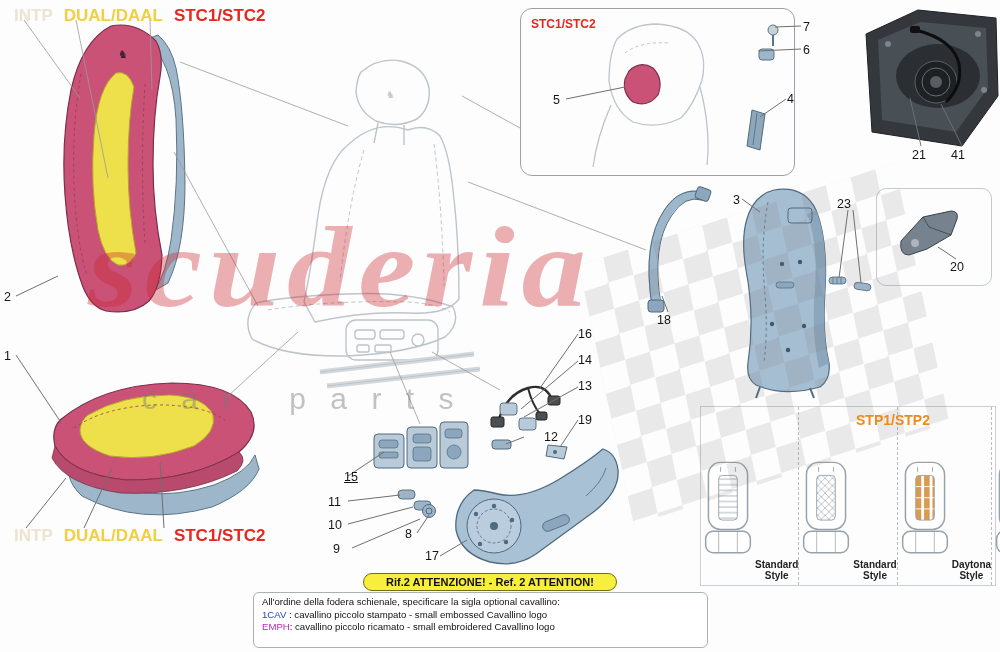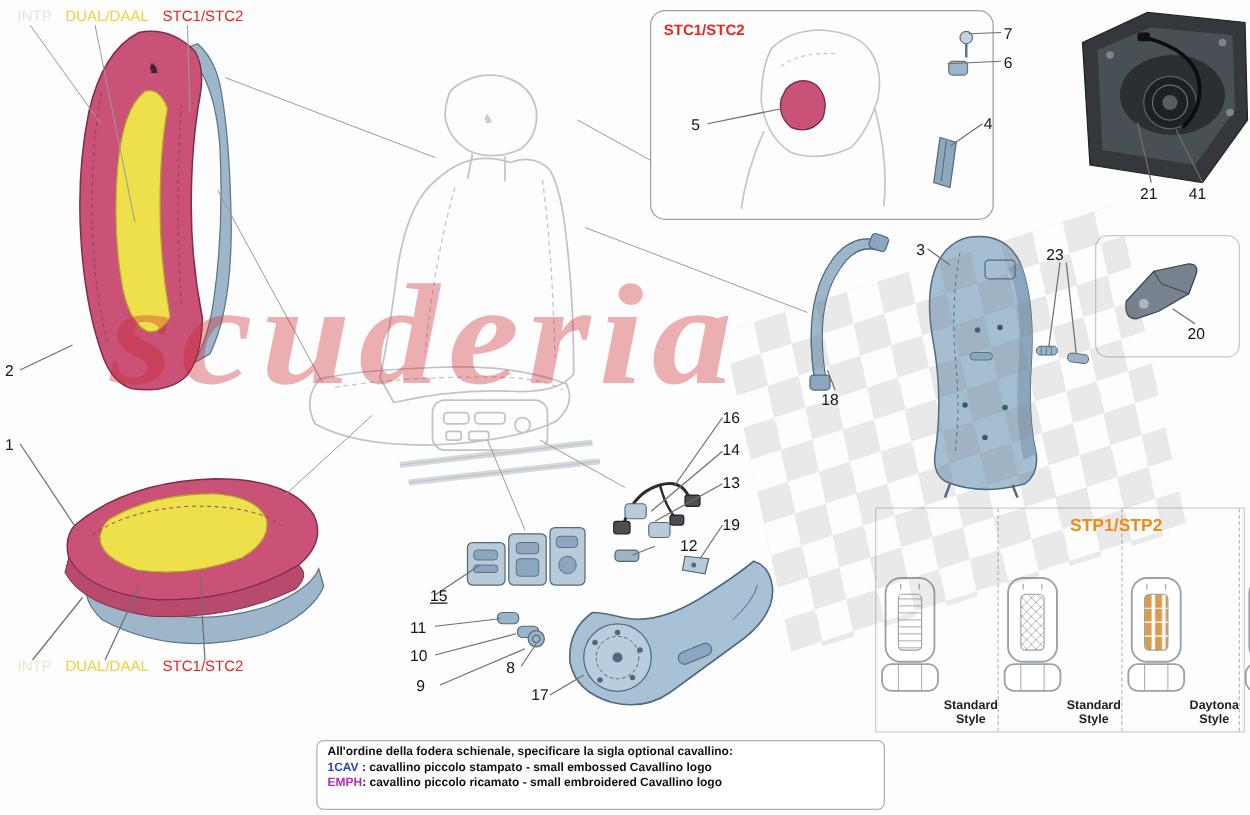--- a/index.html
+++ b/index.html
@@ -12,40 +12,40 @@
     font-size:115px;letter-spacing:6px;color:rgba(201,35,44,.36);
     transform:scaleX(1.12);transform-origin:left top;line-height:1}
   .wm-sub{position:absolute;left:142px;top:382px;z-index:4;pointer-events:none;
     font-size:30px;color:rgba(120,120,120,.45);white-space:pre;letter-spacing:8px}
   .wm-flag{position:absolute;left:598px;top:212px;width:332px;height:264px;z-index:4;opacity:.15;
     transform:rotate(-18deg) skewX(-6deg);pointer-events:none;
     background-image:conic-gradient(#777 0 25%,transparent 0 50%,#777 0 75%,transparent 0);
     background-size:52px 52px}
   #callout-layer{position:absolute;left:0;top:0;width:1000px;height:652px;z-index:6;pointer-events:none}
   .callout{position:absolute;font-size:12.5px;color:#151515}
-  .lblrow{position:absolute;z-index:6;display:flex;gap:11px;font-size:12px;font-weight:normal;white-space:nowrap}
+  .lblrow{position:absolute;z-index:6;display:flex;gap:11px;font-size:17px;font-weight:bold;white-space:nowrap}
   .c-intp{color:#ece4cf}.c-dual{color:#f2cf3c}.c-stc{color:#e8251f}
   .inset-box{position:absolute;left:520px;top:8px;width:275px;height:168px;z-index:2;
     border:1.6px solid #9aa1a8;border-radius:12px}
   .inset-label{position:absolute;left:10px;top:8px;font-size:12px;font-weight:bold;color:#e8251f}
   .box20{position:absolute;left:876px;top:188px;width:116px;height:98px;z-index:1;
     border:1.4px solid #c2c9cf;border-radius:10px}
   .styles-panel{position:absolute;left:700px;top:406px;width:296px;height:180px;z-index:2;
     border:1px solid #c9cfd5;display:flex}
   .style-col{flex:1;display:flex;flex-direction:row;align-items:center;position:relative}
   .style-col + .style-col{border-left:1px dashed #b7bec5}
   .style-col svg{margin-top:24px}
   .style-label{margin-top:auto;margin-bottom:4px;font-size:10px;font-weight:bold;text-align:center;line-height:11px;color:#222}
   .stp-label{position:absolute;left:856px;top:412px;z-index:6;font-size:14px;font-weight:bold;color:#f08a19}
   .banner{position:absolute;left:363px;top:573px;width:254px;height:18px;z-index:6;
     background:#f8ee3e;border:1px solid #6e6e14;border-radius:9px;
     display:flex;align-items:center;justify-content:center;font-size:11px;font-weight:bold;color:#111}
   .notice{position:absolute;left:253px;top:592px;width:455px;height:56px;z-index:6;
     border:1px solid #a9b0b6;border-radius:6px;background:rgba(255,255,255,.88);
-    padding:3px 8px;font-size:9.6px;font-weight:bold;line-height:12.5px;color:#111;white-space:nowrap}
+    padding:3px 8px;font-size:9.6px;font-weight:normal;line-height:12.5px;color:#111;white-space:nowrap}
   .opt-blue{color:#2743c8}.opt-mag{color:#b82ab8}
 </style>
 </head>
 <body>
 
 <div class="stage">
 
   <svg class="art" style="left:25px;top:14px" width="170" height="310" viewBox="0 0 170 310">
     <path d="M120,26 Q147,44 151,105 Q154,170 146,226 Q141,260 129,277 L143,269 Q160,234 160,168 Q159,94 151,54 Q146,32 133,21 Z" fill="#9db6ca" stroke="#5d7484" stroke-width="1"></path>
     <path d="M86,12 Q57,27 46,76 Q36,126 40,181 Q44,236 58,273 Q66,293 81,297 Q109,301 124,287 Q136,273 137,241 Q128,196 128,151 Q128,101 135,63 Q139,41 131,27 Q111,7 86,12 Z" fill="#ca5277" stroke="#7c2e4a" stroke-width="1.2"></path>
@@ -263,20 +263,21 @@
       <line x1="348" y1="476" x2="384" y2="452"></line>
         <line x1="348" y1="501" x2="400" y2="495"></line>
       <line x1="348" y1="524" x2="413" y2="507"></line>
         <line x1="352" y1="548" x2="420" y2="519"></line>
       <line x1="417" y1="533" x2="429" y2="515"></line>
         <line x1="440" y1="556" x2="467" y2="540"></line>
     </g>
   </svg>
 
   <div class="wm-text">scuderia</div>
+  <div class="wm-sub">c a r   p a r t s</div>
   <div class="wm-flag"></div>
 
   <div class="lblrow" style="left:14px;top:6px">
     <span class="c-intp">INTP</span>
     <span class="c-dual">DUAL/DAAL</span>
     <span class="c-stc">STC1/STC2</span>
   </div>
   <div class="lblrow" style="left:14px;top:526px">
     <span class="c-intp">INTP</span>
     <span class="c-dual">DUAL/DAAL</span>
@@ -375,19 +376,20 @@
         <path d="M29 17 V65" stroke="#98a2ab" stroke-width="1"></path>
         <rect x="5" y="77" width="48" height="23" rx="8" fill="#fff" stroke="#98a2ab" stroke-width="1.6"></rect>
         <path d="M19 77 V100 M39 77 V100" stroke="#98a2ab" stroke-width=".8"></path>
       </svg>
       <div class="style-label">
         <span>Blackbone</span><br><span>Style</span>
       </div>
     </div>
   </div>
 
+  <div class="banner">Rif.2 ATTENZIONE! - Ref. 2 ATTENTION!</div>
   <div class="notice">
     <div><span>All'ordine della fodera schienale, specificare la sigla optional cavallino:</span></div>
     <div><span class="opt-blue">1CAV</span><span> : cavallino piccolo stampato - small embossed Cavallino logo</span></div>
     <div><span class="opt-mag">EMPH</span><span>: cavallino piccolo ricamato - small embroidered Cavallino logo</span></div>
   </div>
 
 </div>
 
 </body></html>

